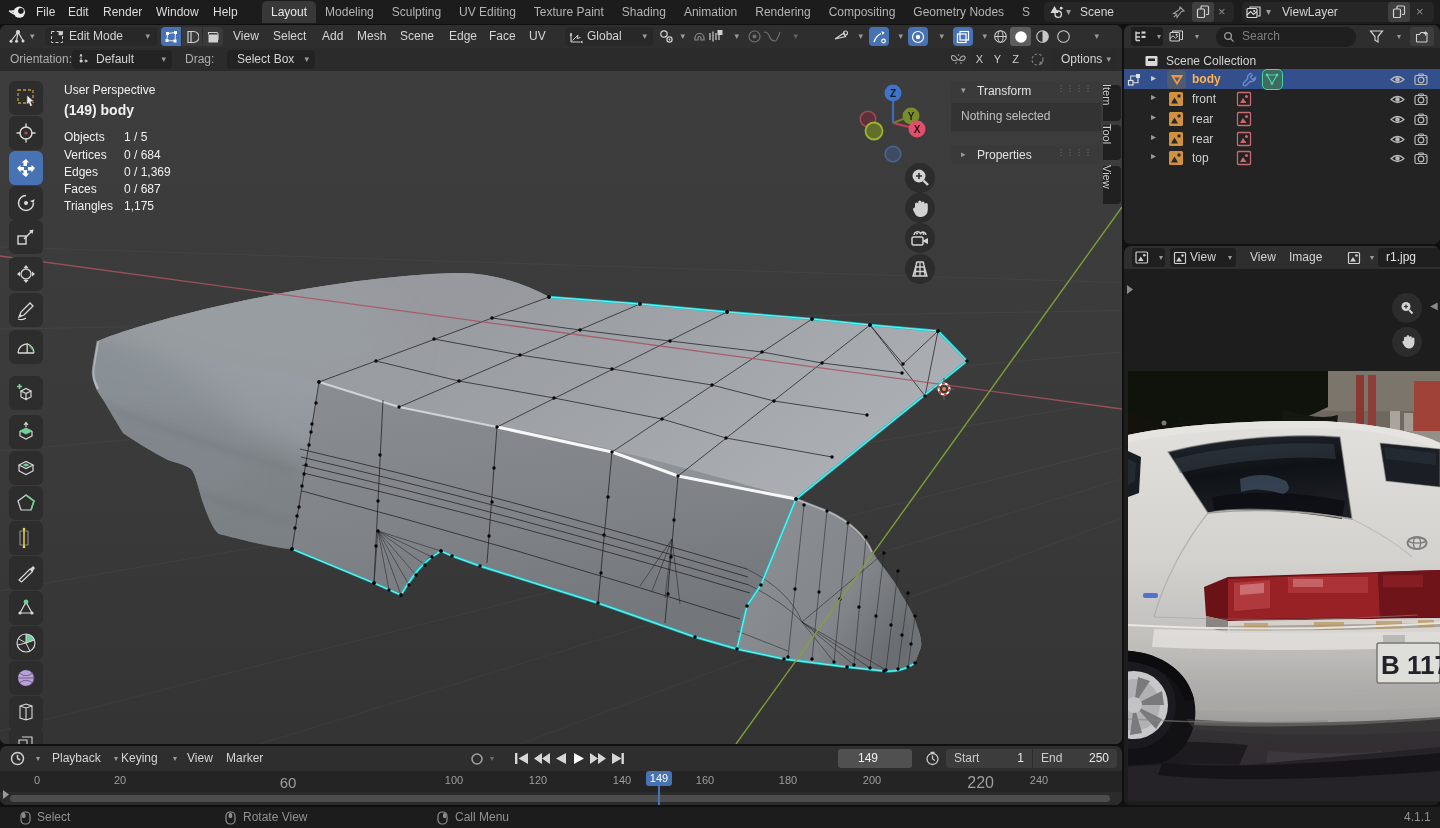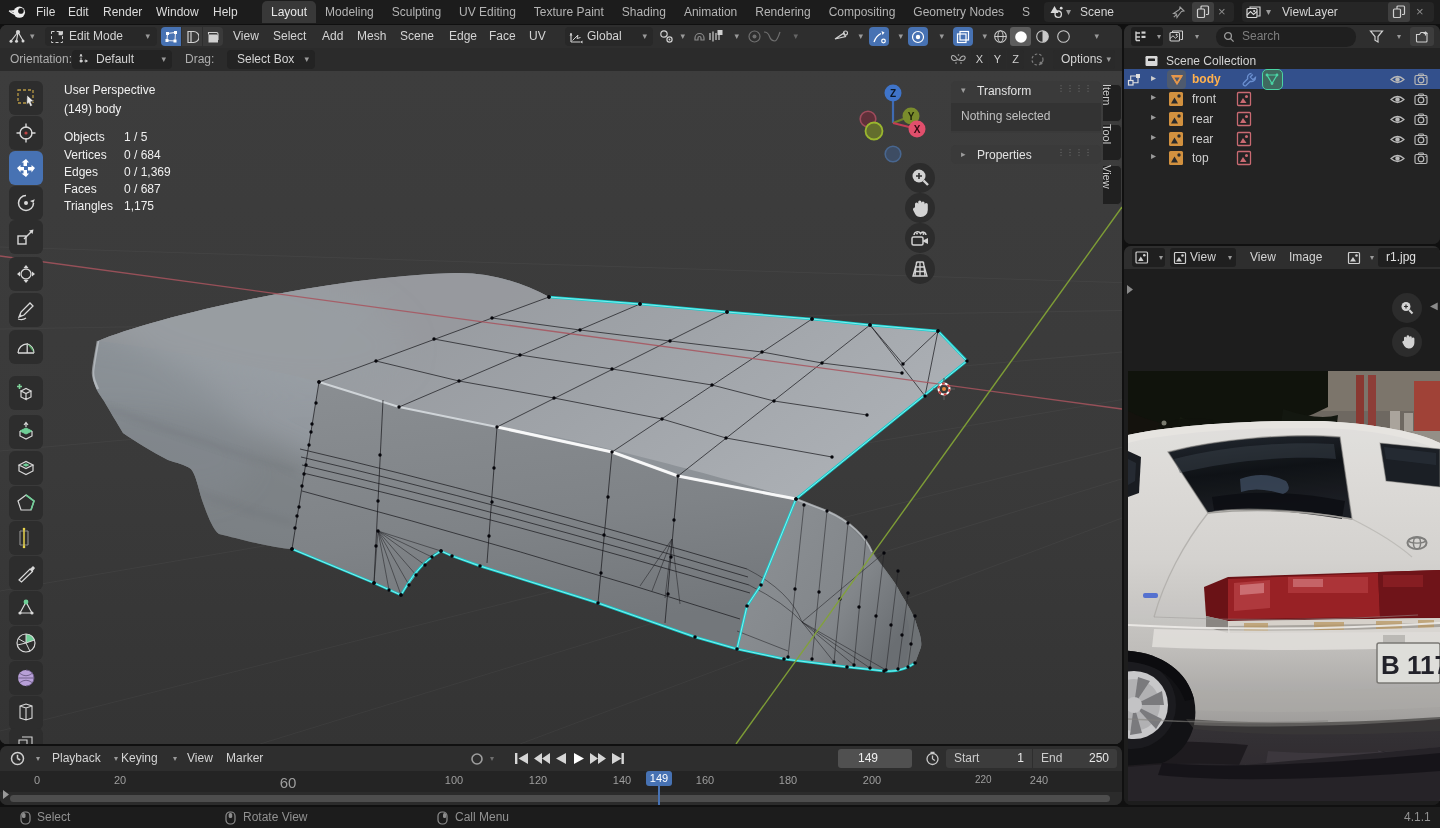--- a/index.html
+++ b/index.html
@@ -509,21 +509,21 @@
 <line x1="1122" y1="136" x2="736" y2="673" stroke="#82a336" stroke-width="1.4" opacity="0.95"></line>
 <g transform="translate(944,318)">
 <circle r="5.5" fill="none" stroke="#ffffff" stroke-width="2"></circle>
 <circle r="5.5" fill="none" stroke="#c8413f" stroke-width="2" stroke-dasharray="2.9 2.9"></circle>
 <circle r="2" fill="#e8883c"></circle>
 <path d="M0,-11 V-7 M0,7 V11 M-11,0 H-7 M7,0 H11" stroke="#5a5a5a" stroke-width="1.2"></path>
 </g>
        </svg>
 
        <div class="abs" style="left:64px;top:12px;color:#f0f0f0;font-size:12px;">User Perspective</div>
-       <div class="abs" style="left:64px;top:31px;color:#f0f0f0;font-size:12px;">(149) body</div>
+       <div class="abs" style="left:64px;top:31px;color:#f0f0f0;font-size:14px;font-weight:bold;">(149) body</div>
        <div class="abs" style="left:64px;top:59px;color:#f0f0f0;font-size:12px;">Objects</div>
         <div class="abs" style="left:124px;top:59px;color:#f0f0f0;font-size:12px;">1 / 5</div>
        <div class="abs" style="left:64px;top:77px;color:#f0f0f0;font-size:12px;">Vertices</div>
         <div class="abs" style="left:124px;top:77px;color:#f0f0f0;font-size:12px;">0 / 684</div>
        <div class="abs" style="left:64px;top:94px;color:#f0f0f0;font-size:12px;">Edges</div>
         <div class="abs" style="left:124px;top:94px;color:#f0f0f0;font-size:12px;">0 / 1,369</div>
        <div class="abs" style="left:64px;top:111px;color:#f0f0f0;font-size:12px;">Faces</div>
         <div class="abs" style="left:124px;top:111px;color:#f0f0f0;font-size:12px;">0 / 687</div>
        <div class="abs" style="left:64px;top:128px;color:#f0f0f0;font-size:12px;">Triangles</div>
         <div class="abs" style="left:124px;top:128px;color:#f0f0f0;font-size:12px;">1,175</div>
@@ -1119,21 +1119,21 @@
         <span style="position:absolute;left:100px;top:3px;width:40px;text-align:center;color:#9e9e9e;font-size:11px;">20</span>
         <span style="position:absolute;left:184px;top:3px;width:40px;text-align:center;color:#9e9e9e;font-size:15px;margin-top:46px;">40</span>
         <span style="position:absolute;left:268px;top:3px;width:40px;text-align:center;color:#9e9e9e;font-size:15px;">60</span>
         <span style="position:absolute;left:351px;top:3px;width:40px;text-align:center;color:#9e9e9e;font-size:11px;margin-top:24px;">80</span>
         <span style="position:absolute;left:434px;top:3px;width:40px;text-align:center;color:#9e9e9e;font-size:11px;">100</span>
         <span style="position:absolute;left:518px;top:3px;width:40px;text-align:center;color:#9e9e9e;font-size:11px;">120</span>
         <span style="position:absolute;left:602px;top:3px;width:40px;text-align:center;color:#9e9e9e;font-size:11px;">140</span>
         <span style="position:absolute;left:685px;top:3px;width:40px;text-align:center;color:#9e9e9e;font-size:11px;">160</span>
         <span style="position:absolute;left:768px;top:3px;width:40px;text-align:center;color:#9e9e9e;font-size:11px;">180</span>
         <span style="position:absolute;left:852px;top:3px;width:40px;text-align:center;color:#9e9e9e;font-size:11px;">200</span>
-        <span style="position:absolute;left:975px;top:3px;width:40px;text-align:left;color:#9e9e9e;font-size:10px;">220</span>
+        <span style="position:absolute;left:954px;top:3px;width:40px;text-align:right;color:#9e9e9e;font-size:16px;">220</span>
         <span style="position:absolute;left:1019px;top:3px;width:40px;text-align:center;color:#9e9e9e;font-size:11px;">240</span>
       </div>
     <div class="abs" style="left:0;top:46px;width:1122px;height:13px;background:#2b2b2b;">
       <svg class="abs" style="left:2px;top:-2px" width="8" height="9" viewBox="0 0 8 9">
           <path d="M1,0 L7,4.5 L1,9 Z" fill="#9a9a9a"></path>
         </svg>
       <div class="abs" style="left:10px;top:3px;width:1100px;height:7px;background:#4d4d4d;border-radius:3.5px;"></div>
     </div>
     <div class="abs" style="left:646px;top:25px;width:26px;height:15px;background:#4772b3;border-radius:3px;text-align:center;"><span style="color:#fff;font-size:11px;line-height:15px;">149</span></div>
     <div class="abs" style="left:658px;top:40px;width:2px;height:19px;background:#4772b3;"></div>

